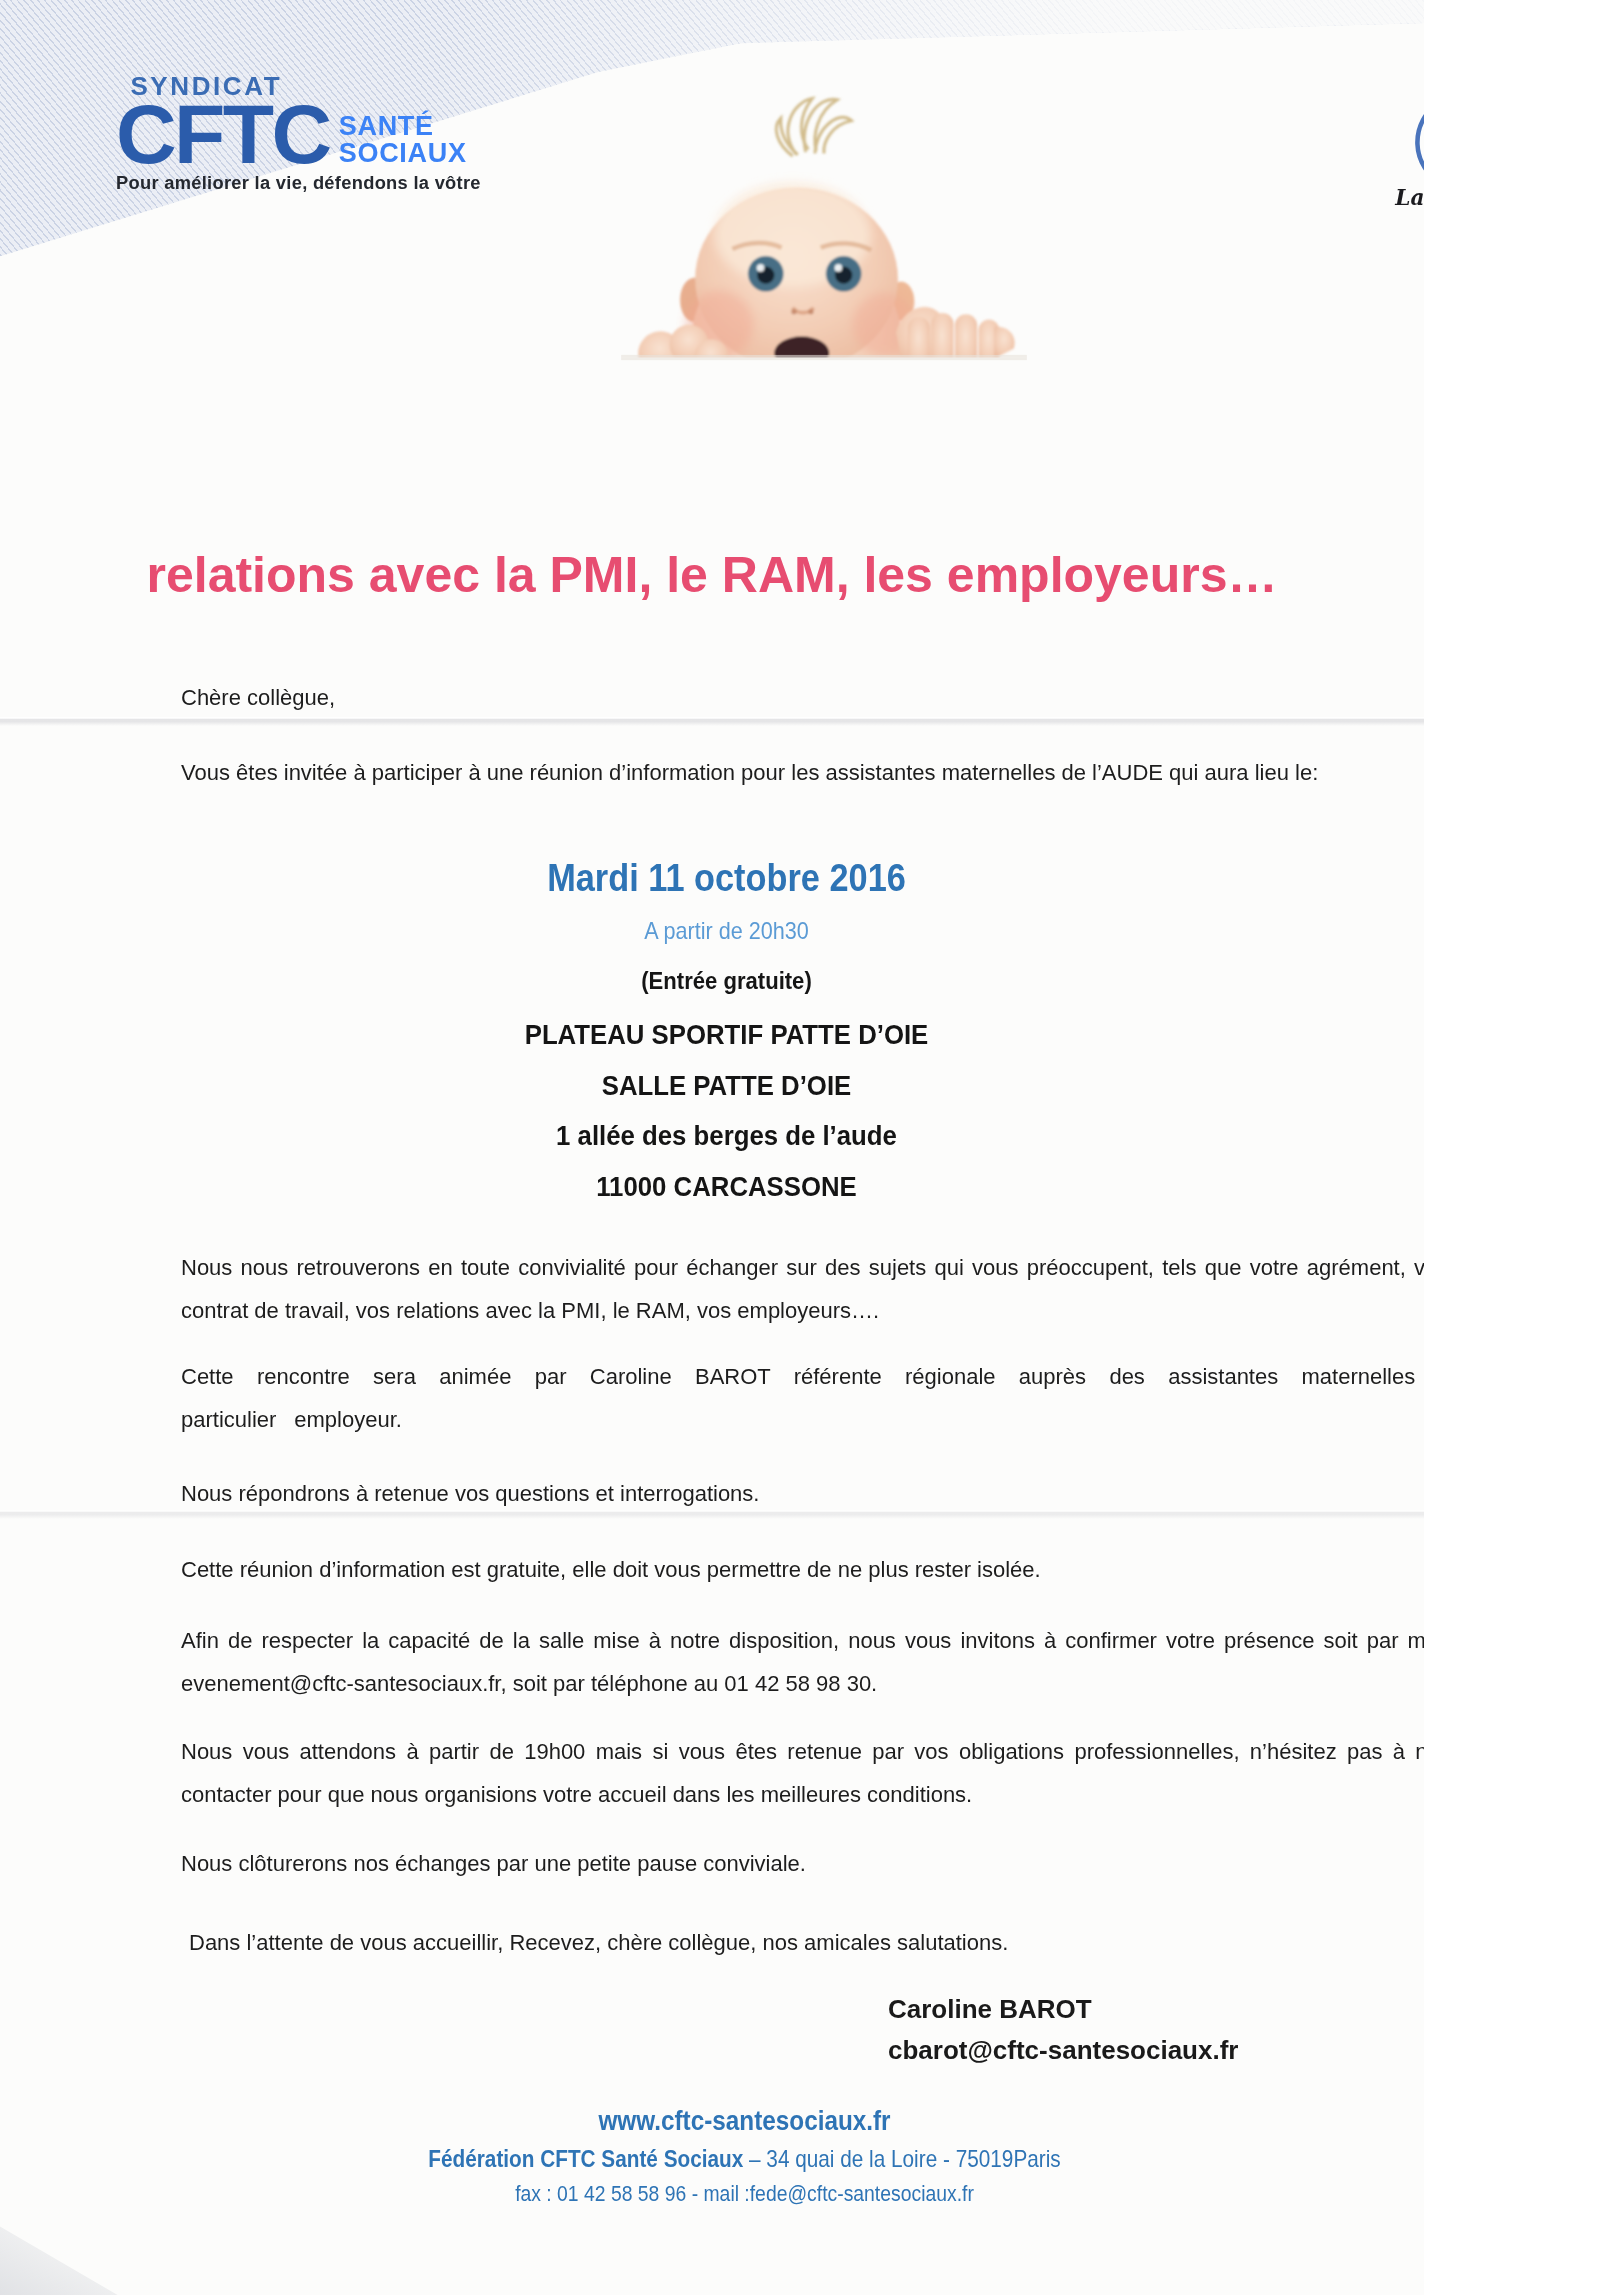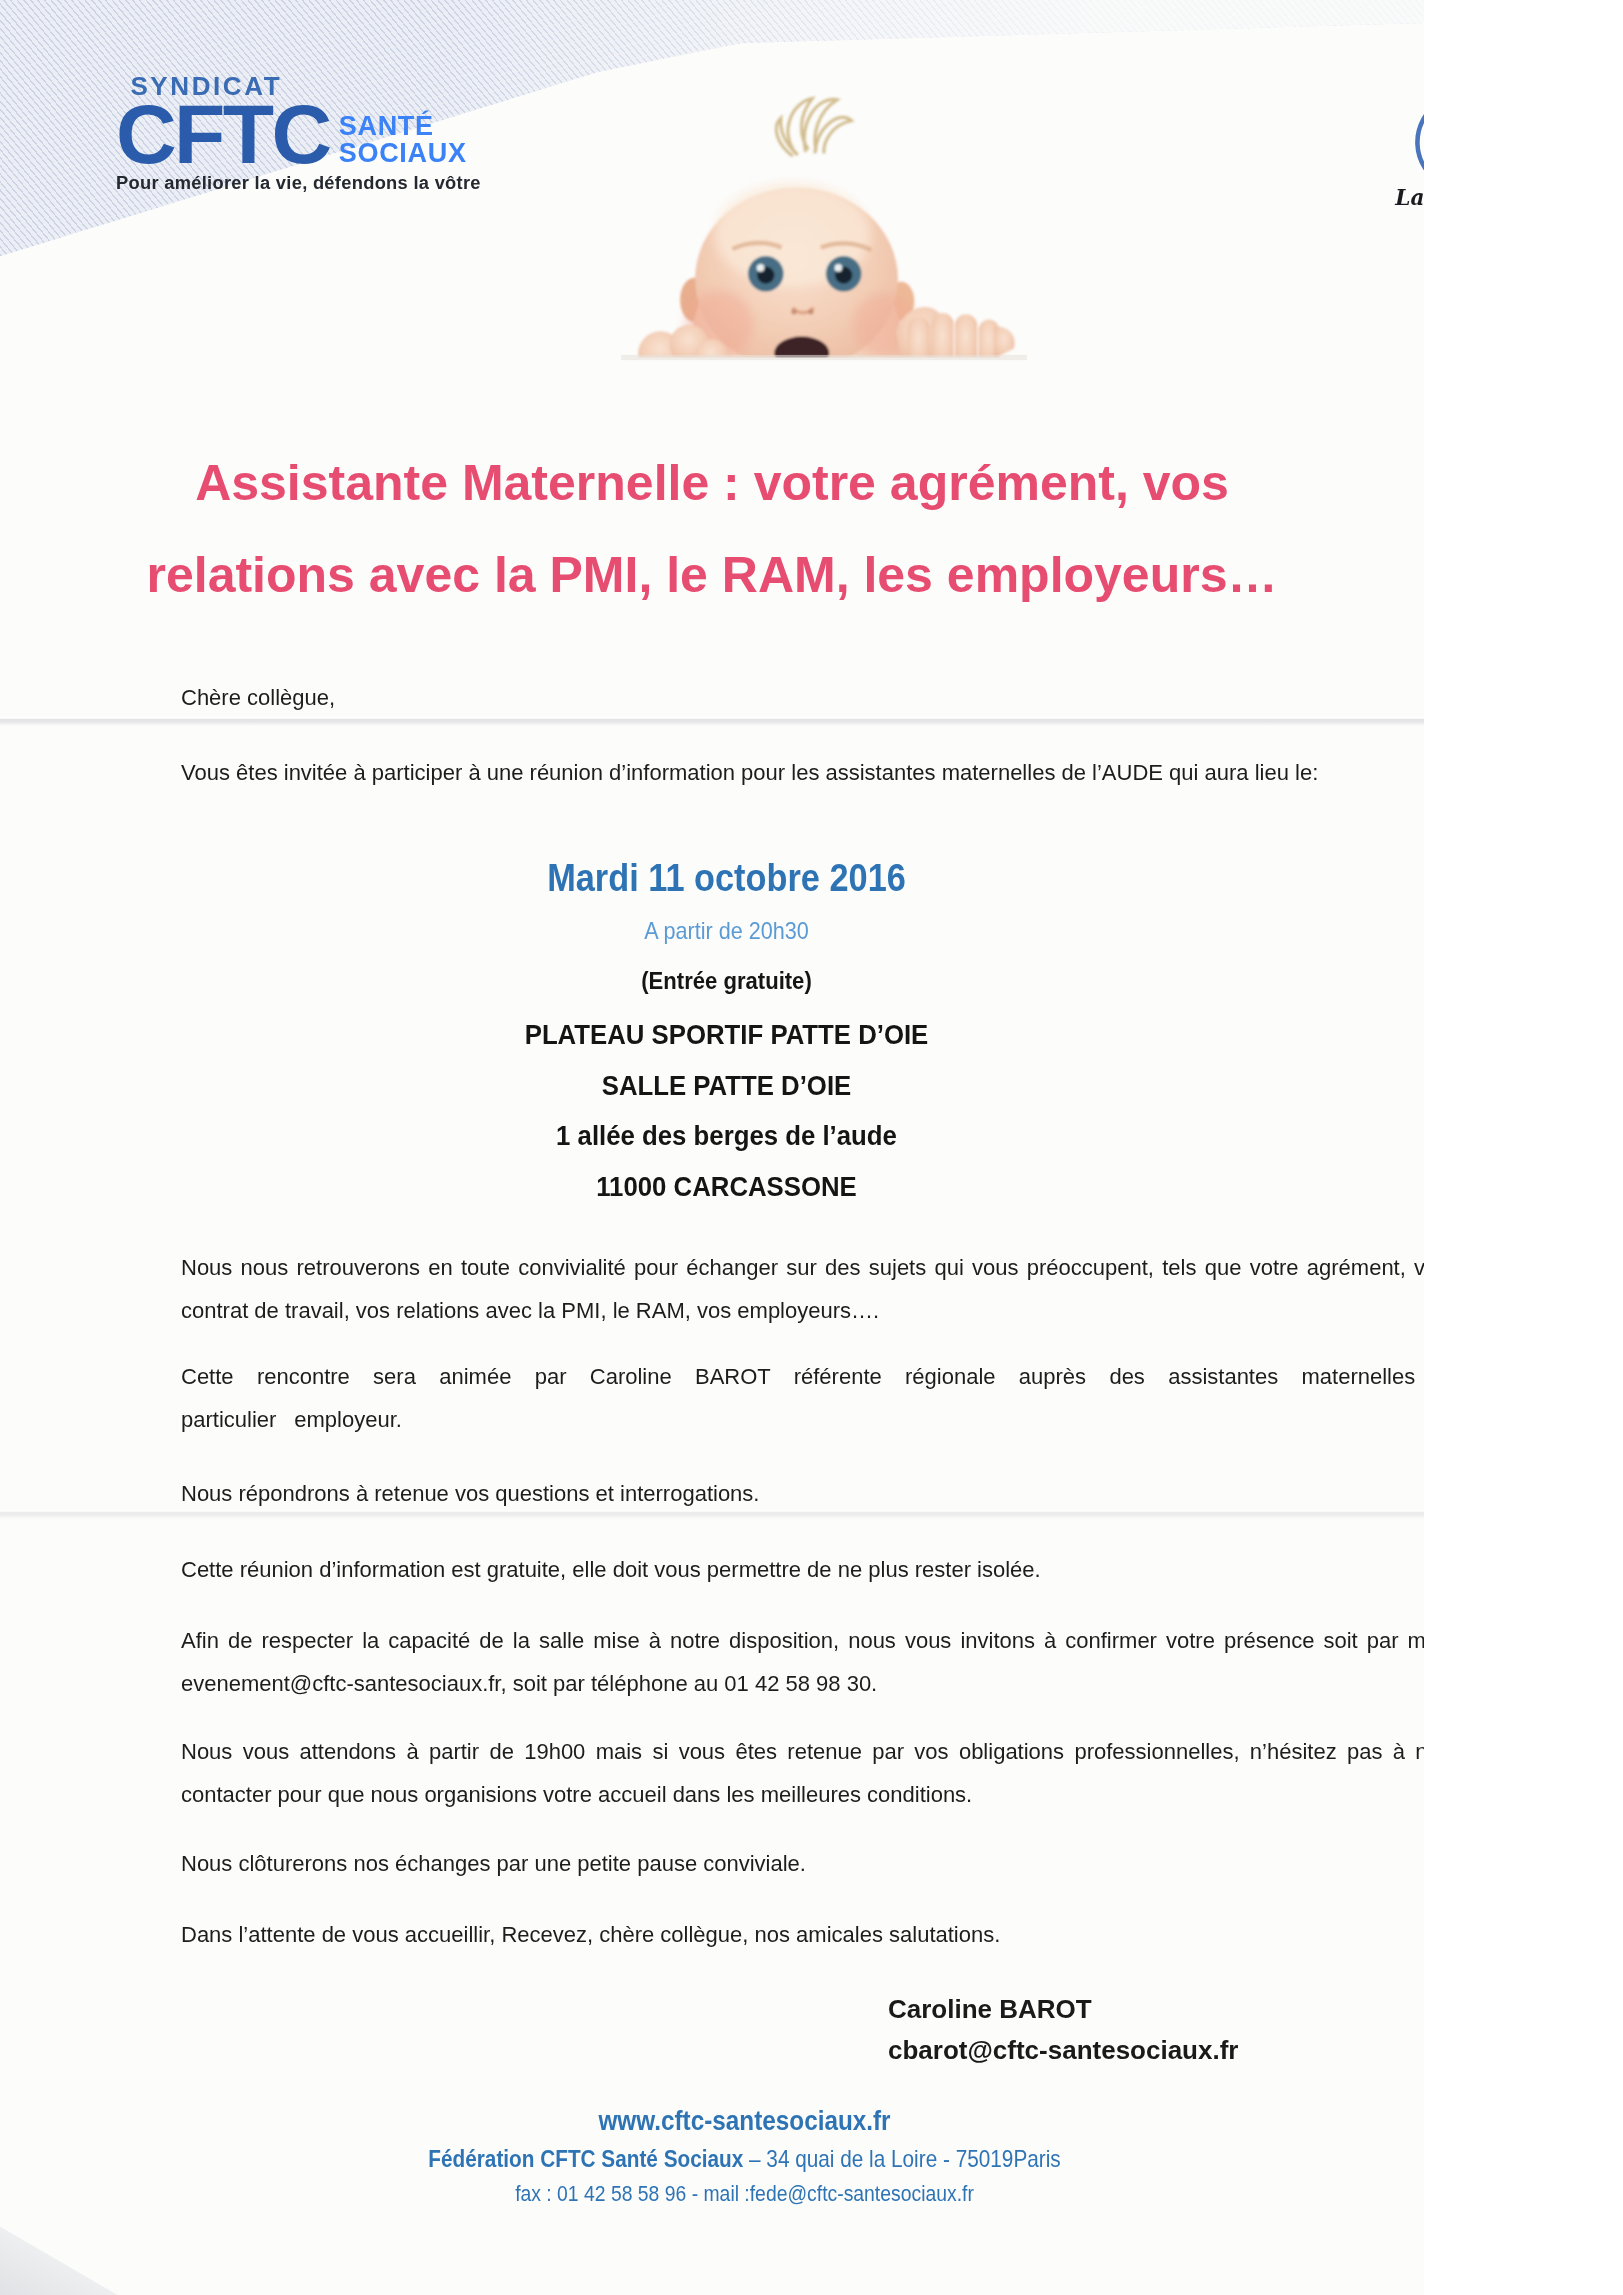--- a/index.html
+++ b/index.html
@@ -194,21 +194,21 @@
         <ellipse cx="210" cy="24" rx="9" ry="4" transform="rotate(-15 210 24)"></ellipse>
         <ellipse cx="170" cy="10" rx="8" ry="4" transform="rotate(-40 170 10)"></ellipse>
       </g>
     </svg>
     <div class="syndicat2">Syndicat</div>
     <div class="cftc2">CFTC</div>
     <div class="script">La Vie à Défendre</div>
   </div>
 
   <h1 class="title" style="color:#e74d71;margin:0;">
-    <span>Assistante Maternelle : votre agrément, vos</span><br>
+    <br>
     <span>relations avec la PMI, le RAM, les employeurs…</span>
   </h1>
 
   <p class="txt salutation" style="margin:0;">Chère collègue,</p>
   <p class="txt intro" style="margin:0;">Vous êtes invitée à participer à une réunion d’information pour les assistantes maternelles de l’AUDE qui aura lieu le:</p>
 
   <div class="event-line ev-date" style="color:#2e74b5;">Mardi 11 octobre 2016</div>
   <div class="event-line ev-time" style="color:#5b9bd5;">A partir de 20h30</div>
   <div class="event-line ev-entry">(Entrée gratuite)</div>
   <div class="event-line ev-venue1">PLATEAU SPORTIF PATTE D’OIE</div>
@@ -216,21 +216,21 @@
   <div class="event-line ev-address">1 allée des berges de l’aude</div>
   <div class="event-line ev-city">11000 CARCASSONE</div>
 
   <p class="txt just para-1" style="margin:0;">Nous nous retrouverons en toute convivialité pour échanger sur des sujets qui vous préoccupent, tels que votre agrément, votre contrat de travail, vos relations avec la PMI, le RAM, vos employeurs….</p>
   <p class="txt just para-2" style="margin:0;">Cette rencontre sera animée par Caroline BAROT référente régionale auprès des assistantes maternelles du particulier employeur.</p>
   <p class="txt para-3" style="margin:0;">Nous répondrons à retenue vos questions et interrogations.</p>
   <p class="txt para-4" style="margin:0;">Cette réunion d’information est gratuite, elle doit vous permettre de ne plus rester isolée.</p>
   <p class="txt just para-5" style="margin:0;">Afin de respecter la capacité de la salle mise à notre disposition, nous vous invitons à confirmer votre présence soit par mail : evenement@cftc-santesociaux.fr, soit par téléphone au 01 42 58 98 30.</p>
   <p class="txt just para-6" style="margin:0;">Nous vous attendons à partir de 19h00 mais si vous êtes retenue par vos obligations professionnelles, n’hésitez pas à nous contacter pour que nous organisions votre accueil dans les meilleures conditions.</p>
   <p class="txt para-7" style="margin:0;">Nous clôturerons nos échanges par une petite pause conviviale.</p>
-  <p class="txt para-8" style="margin:0;">Dans l’attente de vous accueillir, Recevez, chère collègue, nos amicales salutations.</p>
+  <p class="txt para-8" style="margin:8px;">Dans l’attente de vous accueillir, Recevez, chère collègue, nos amicales salutations.</p>
 
   <div class="signature">
     <div>Caroline BAROT</div>
     <div>cbarot@cftc-santesociaux.fr</div>
   </div>
 
   <div class="footer" style="color:#2e74b5;">
     <div class="web">www.cftc-santesociaux.fr</div>
     <div class="line2">
       <span class="org">Fédération CFTC Santé Sociaux</span><span> – 34 quai de la Loire - 75019Paris</span>

